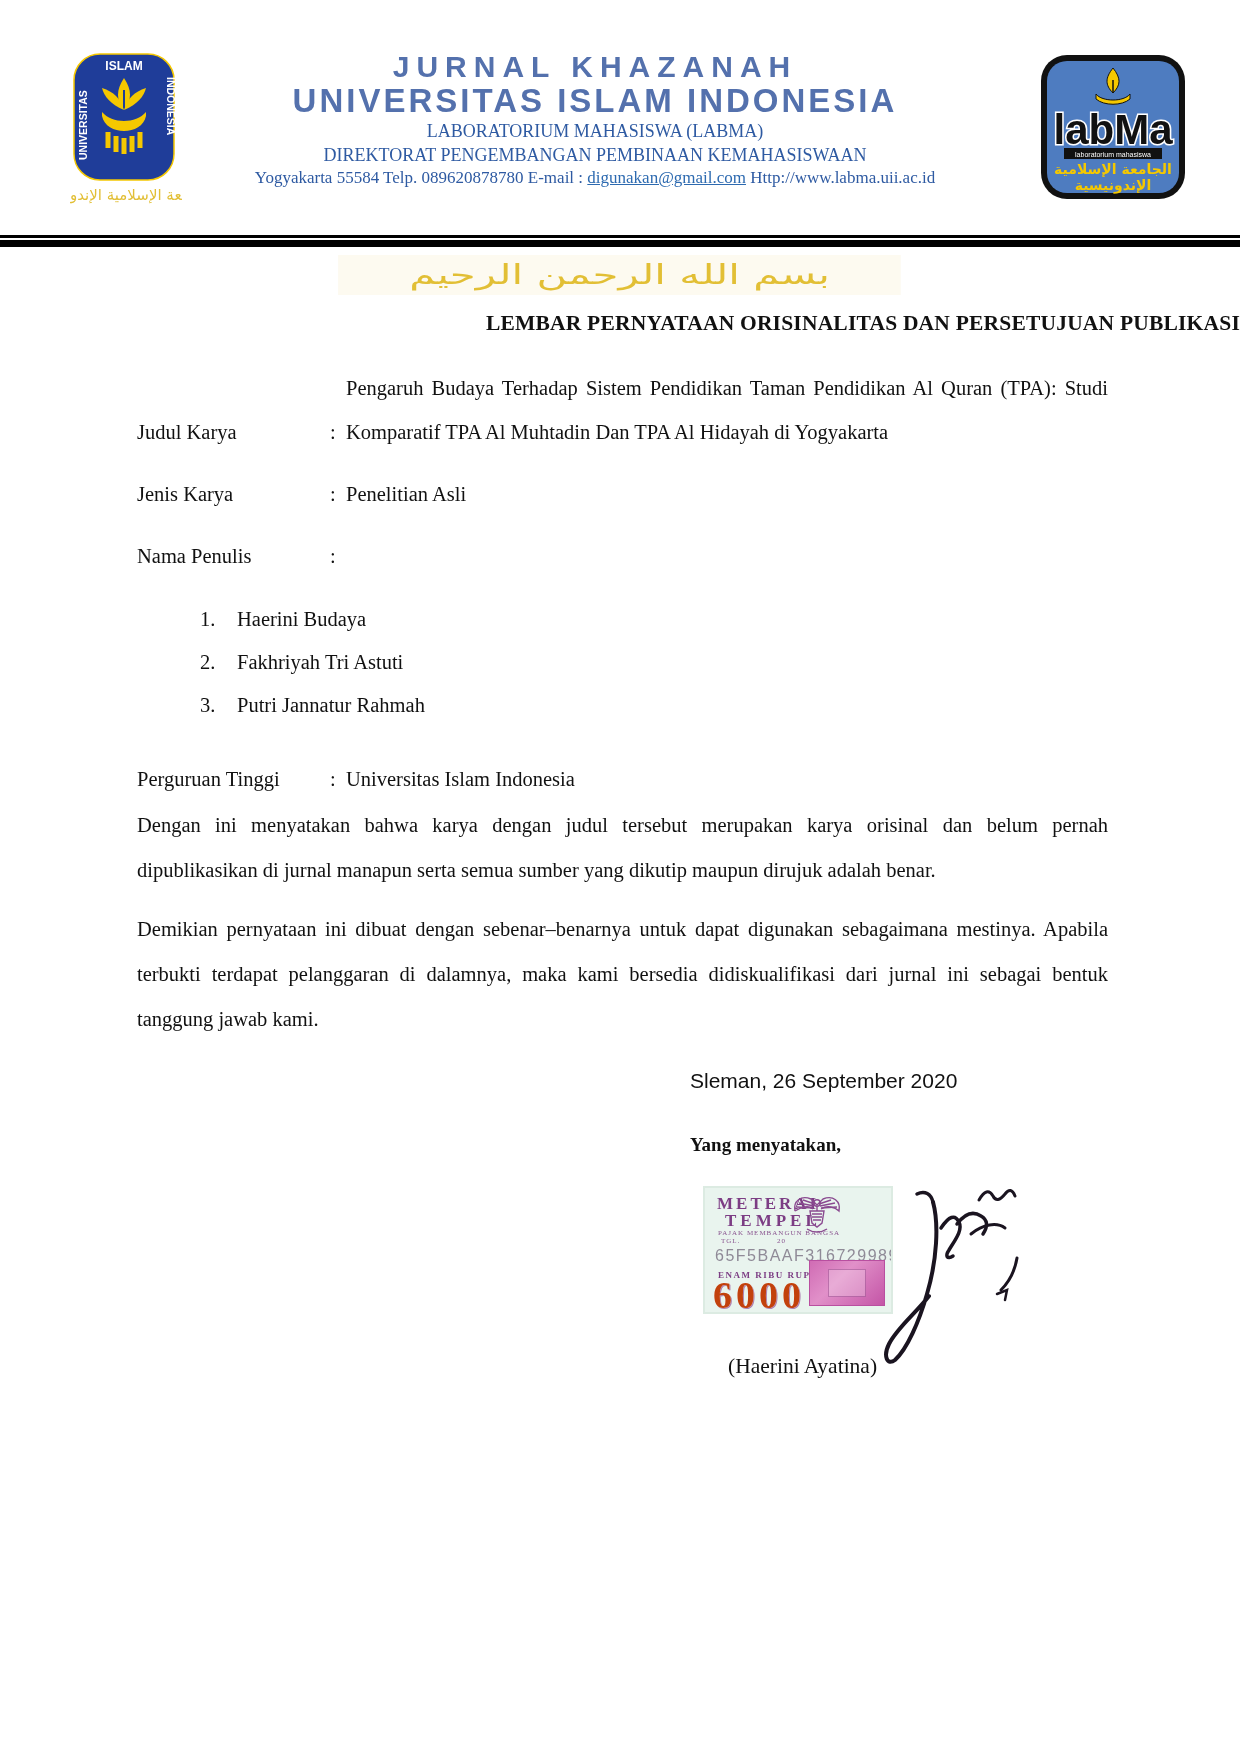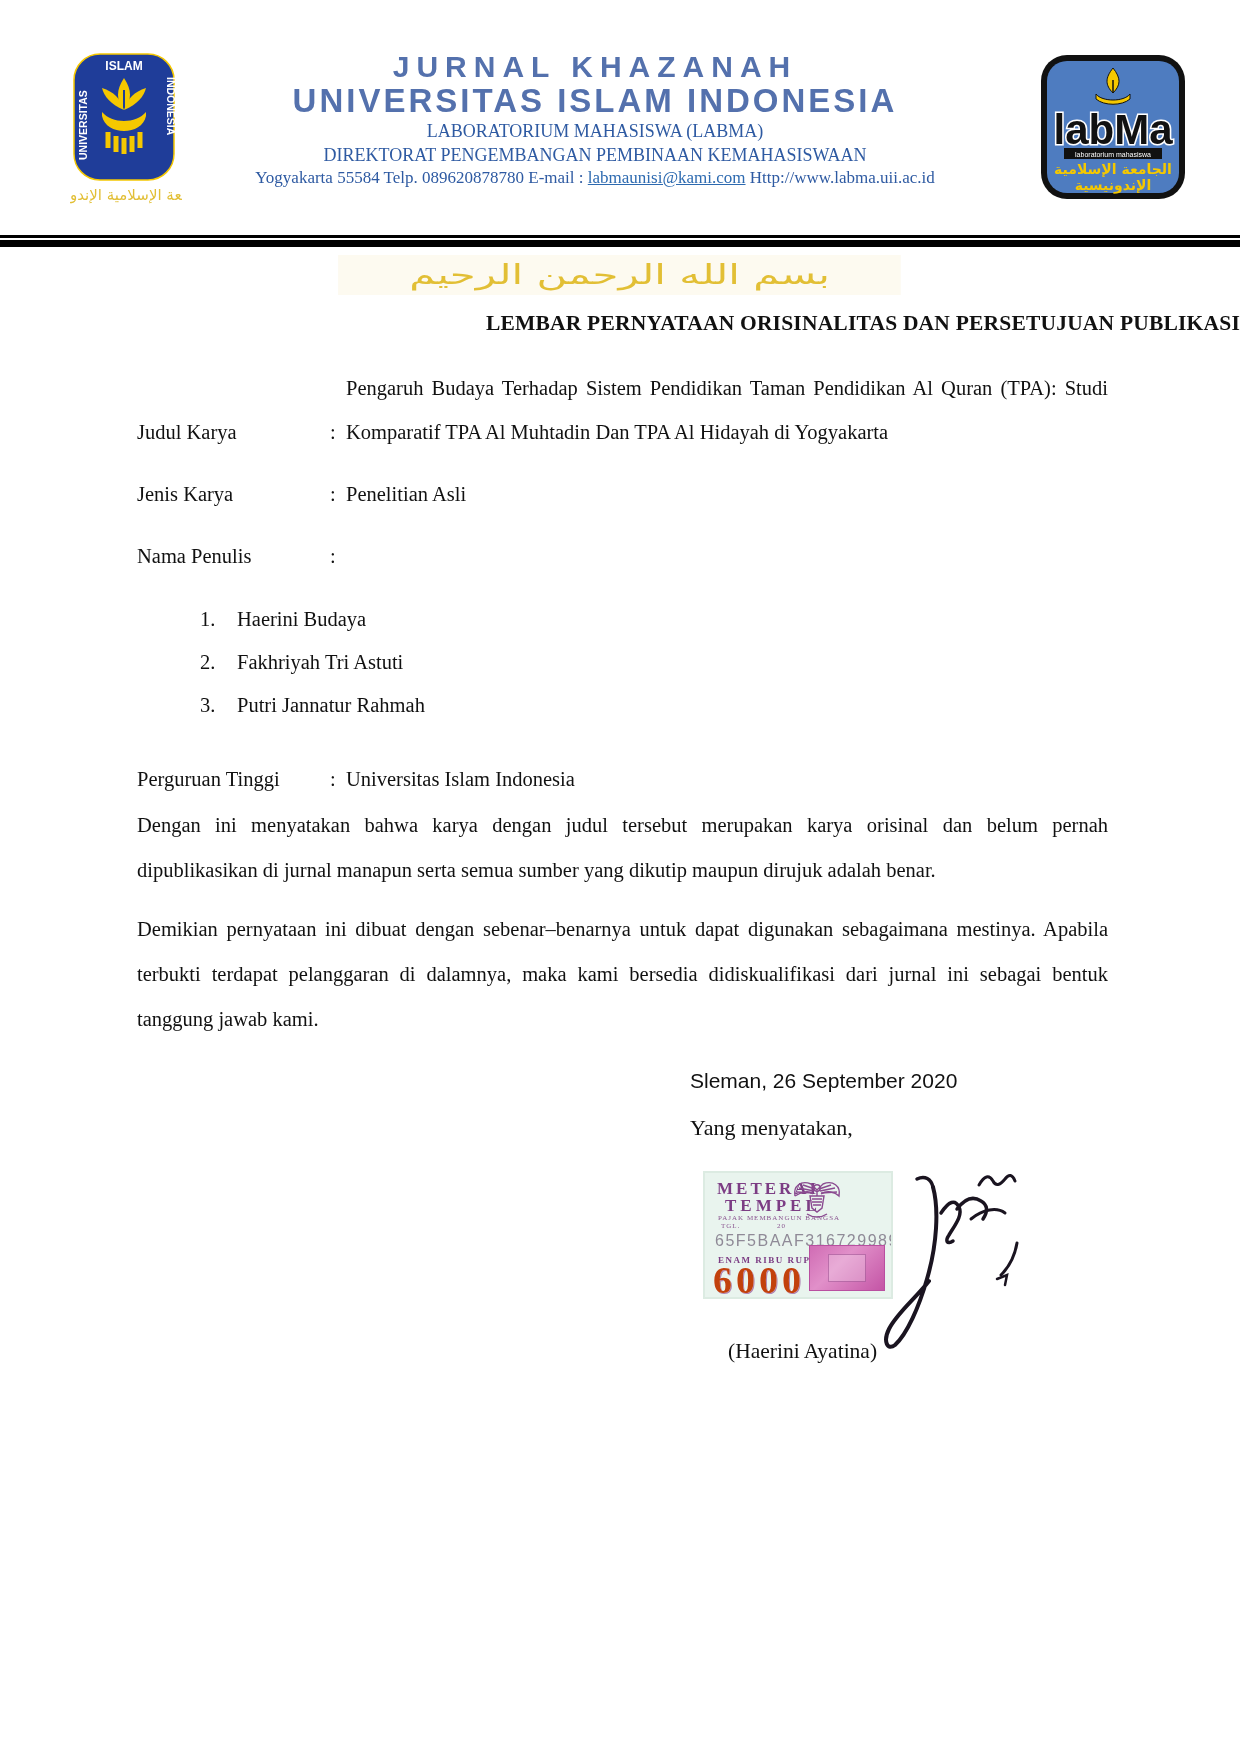--- a/index.html
+++ b/index.html
@@ -36,21 +36,21 @@
   .field-label{width:193px;flex:0 0 193px;}
   .field-sep{width:16px;flex:0 0 16px;}
   .field-value{flex:1;text-align:justify;}
   .authors{margin:20px 0 30px 63px;}
   .author-row{display:flex;line-height:43px;}
   .author-num{width:37px;flex:0 0 37px;}
   .para{text-align:justify;line-height:45px;margin:0 0 14px 0;}
   
   .sign-block{margin-left:553px;margin-top:26px;}
   .sign-date{font-family:"Liberation Sans",sans-serif;font-size:21px;line-height:1.2;}
-  .sign-label{font-size:22px;margin-top:21px;line-height:1.2;}
+  .sign-label{font-size:19px;margin-top:40px;line-height:1.2;font-weight:bold;}
   .stamp-wrap{position:relative;margin:30px 0 0 13px;width:207px;height:128px;}
   .stamp{position:absolute;left:0;top:0;width:190px;height:128px;background:#e9f4ee;
          border:2px solid #dcebe2;box-sizing:border-box;overflow:hidden;}
   .stamp-line1{position:absolute;left:12px;top:7px;color:#7c3d84;font-weight:bold;
                font-size:17px;letter-spacing:3px;line-height:1;}
   .stamp-line2{position:absolute;left:20px;top:24px;color:#7c3d84;font-weight:bold;
                font-size:17px;letter-spacing:4px;line-height:1;}
   .stamp-line3{position:absolute;left:13px;top:42px;color:#8a5590;font-size:7px;
                letter-spacing:1px;line-height:1;}
   .stamp-tgl{position:absolute;left:16px;top:50px;color:#8a5590;font-size:7px;
@@ -95,21 +95,21 @@
         </g>
         <text x="54" y="148" text-anchor="middle" fill="#e2bf35" font-family="DejaVu Sans, sans-serif" font-size="15">الجامعة الإسلامية الإندونيسية</text>
       </svg>
     </div>
 
     <div class="head-center">
       <div class="journal-title">JURNAL KHAZANAH</div>
       <div class="university-title">UNIVERSITAS ISLAM INDONESIA</div>
       <div class="head-serif">LABORATORIUM MAHASISWA (LABMA)</div>
       <div class="head-serif">DIREKTORAT PENGEMBANGAN PEMBINAAN KEMAHASISWAAN</div>
-      <div class="head-addr"><span>Yogyakarta 55584 Telp. 089620878780 E-mail : </span><a href="#">labmaunisi@kami.com</a><span> Http://www.labma.uii.ac.id</span></div>
+      <div class="head-addr"><span>Yogyakarta 55584 Telp. 089620878780 E-mail : </span><a href="#">digunakan@gmail.com</a><span> Http://www.labma.uii.ac.id</span></div>
     </div>
 
     <div class="labma-logo">
       <svg width="150" height="150" viewBox="0 0 150 150" xmlns="http://www.w3.org/2000/svg">
         <rect x="3" y="3" width="144" height="144" rx="26" fill="#111111"></rect>
         <rect x="9" y="9" width="132" height="132" rx="20" fill="#4e7cc0"></rect>
 
         <g>
           <path d="M75 16 C83 26 83 33 75 41 C67 33 67 26 75 16 Z" fill="#f5c800" stroke="#111" stroke-width="1"></path>
           <line x1="75" y1="28" x2="75" y2="41" stroke="#111" stroke-width="1.5"></line>

